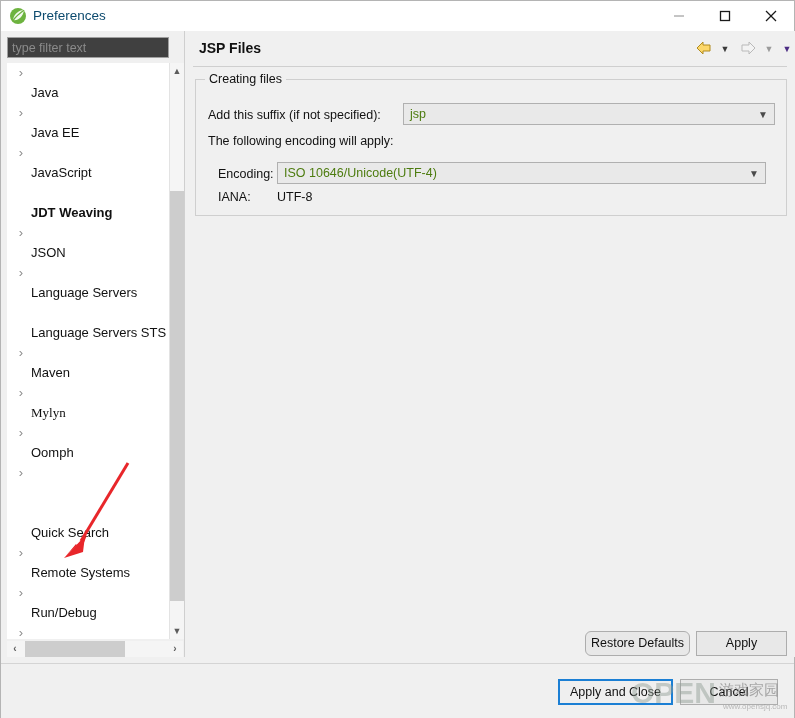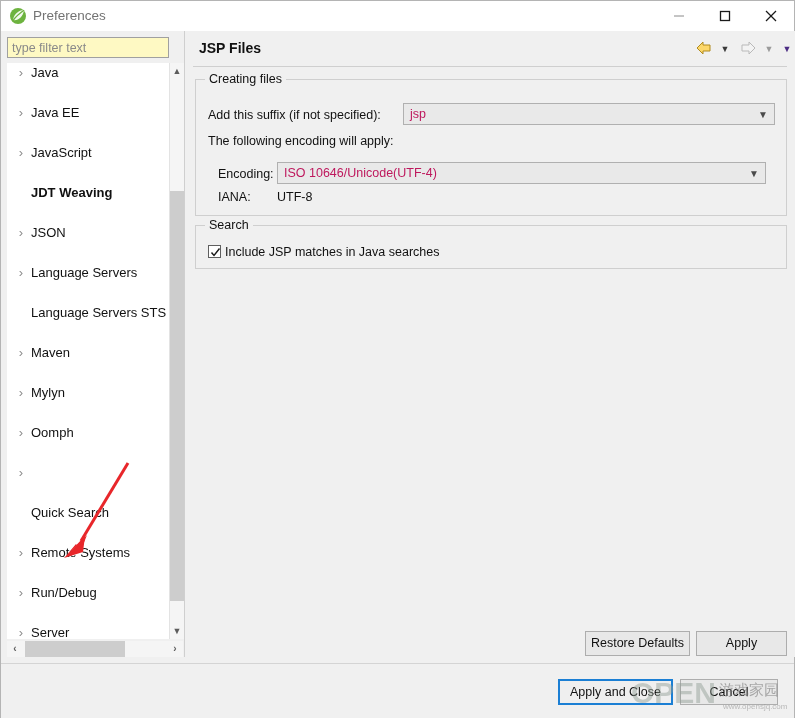--- a/index.html
+++ b/index.html
@@ -8,38 +8,38 @@
     background:#ffffff;
     font-family:"Liberation Sans",sans-serif;
     font-size:13px;color:#000;
     -webkit-font-smoothing:antialiased;
   }
   #app{position:relative;width:795px;height:718px;box-sizing:border-box;border:1px solid #b4b4b4;background:#f0f0f0;}
 
   
   .titlebar{position:absolute;left:0;top:0;width:793px;height:30px;background:#ffffff;}
   .title-icon{position:absolute;left:8px;top:6px;width:18px;height:18px;}
-  .title-text{position:absolute;left:32px;top:6px;font-size:13.5px;color:#737373;line-height:18px;}
+  .title-text{position:absolute;left:32px;top:6px;font-size:13.5px;color:#0c4a6e;line-height:18px;}
   .wbtn{position:absolute;top:0;width:46px;height:30px;cursor:default;}
   .wbtn svg{position:absolute;left:50%;top:50%;transform:translate(-50%,-50%);}
   #btn-min{right:92px;}
   #btn-max{right:46px;}
   #btn-close{right:0px;}
 
   
   .filter-wrap{position:absolute;left:6px;top:36px;width:162px;height:21px;}
-  .filter-input{width:100%;height:100%;box-sizing:border-box;border:1px solid #a0a0a0;background:#fef9c3;
+  .filter-input{width:100%;height:100%;box-sizing:border-box;border:1px solid #a0a0a0;background:#404040;
     font-family:"Liberation Sans",sans-serif;font-size:12.5px;color:#8a8a8a;padding:0 4px;outline:none;}
   .filter-input::placeholder{color:#8a8a8a;opacity:1;}
 
   .tree-area{position:absolute;left:6px;top:62px;width:162px;height:576px;background:#ffffff;overflow:hidden;}
   .tree-list{position:absolute;left:0;top:0;width:148px;}
   .trow{position:relative;height:20px;line-height:20px;white-space:nowrap;font-size:13px;color:#111;}
   .chev{position:absolute;width:12px;height:20px;line-height:20px;text-align:center;color:#8d8d8d;font-size:11px;}
-  .tlabel{position:absolute;white-space:nowrap;}
+  .tlabel{position:absolute;white-space:nowrap;margin-top:20px;}
 
   
   .vsb{position:absolute;right:0;top:62px;width:14px;height:576px;background:#f5f5f5;border-left:1px solid #e3e3e3;}
   .vsb-arrow{position:absolute;left:0;width:14px;height:16px;text-align:center;line-height:16px;color:#5c5c5c;font-size:9px;}
   .vsb-up{top:0;} .vsb-dn{bottom:0;}
   .vsb-thumb{position:absolute;left:0;width:14px;background:#cdcdcd;}
 
   .hsb{position:absolute;left:6px;top:640px;width:176px;height:16px;background:#f5f5f5;}
   .hsb-arrow{position:absolute;top:0;width:16px;height:16px;text-align:center;line-height:16px;color:#5c5c5c;font-size:10px;font-weight:bold;}
   .hsb-l{left:0;} .hsb-r{right:0;}
@@ -52,21 +52,21 @@
   .head-rule{position:absolute;left:8px;top:35px;width:594px;height:1px;background:#cfcfcf;}
   .nav{position:absolute;top:9px;width:18px;height:18px;}
   .nav-back{right:82px;} .nav-fwd{right:38px;}
   .navcar{position:absolute;top:13px;width:12px;height:10px;color:#3a3a3a;font-size:9px;text-align:center;line-height:10px;}
   .car1{right:64px;} .car2{right:20px;} .car3{right:2px;color:#4b2c83;}
 
   .group{position:absolute;border:1px solid #cfcfcf;background:#f0f0f0;}
   .group-legend{position:absolute;top:-8px;left:9px;background:#f0f0f0;padding:0 4px;font-size:12.5px;color:#111;}
   .lbl{position:absolute;font-size:12.5px;color:#111;white-space:nowrap;}
   .combo{position:absolute;height:22px;box-sizing:border-box;border:1px solid #b0b0b0;background:#e9e9e9;}
-  .combo .cval{position:absolute;left:6px;top:0;line-height:21px;font-size:12.5px;color:#be185d;white-space:nowrap;}
+  .combo .cval{position:absolute;left:6px;top:0;line-height:21px;font-size:12.5px;color:#4d7c0f;white-space:nowrap;}
   .combo .cchev{position:absolute;right:6px;top:0;line-height:21px;font-size:10px;color:#4a4a4a;}
 
   .cbrow{position:absolute;left:12px;top:18px;height:18px;}
   .cbox{position:absolute;left:0;top:1px;width:13px;height:13px;box-sizing:border-box;border:1px solid #5f5f5f;background:#fff;}
   .cbox svg{position:absolute;left:1px;top:1px;}
   .cbrow .cbtext{position:absolute;left:17px;top:0;line-height:16px;font-size:12.5px;color:#111;white-space:nowrap;}
 
   .btn{position:absolute;box-sizing:border-box;border:1px solid #adadad;background:#e8e8e8;
     font-family:"Liberation Sans",sans-serif;font-size:12.5px;color:#111;text-align:center;cursor:default;}
   .btn.def{border:2px solid #1b7fd4;background:#efefef;}
@@ -141,21 +141,21 @@
         </div>
         <div class="trow" style="top: 120px; padding-left: 39px;">
           <span class="tlabel" style="left: 24px;">Language Servers STS</span>
         </div>
         <div class="trow" style="top: 140px;">
           <span class="chev" style="left: 8px; font-size: 13px;">›</span>
           <span class="tlabel" style="left: 24px;">Maven</span>
         </div>
         <div class="trow" style="top: 160px;">
           <span class="chev" style="left: 8px; font-size: 13px;">›</span>
-          <span class="tlabel" style="left: 24px;">Mylyn</span>
+          <span class="tlabel" style="left: 24px; font-family: Liberation Serif, serif;">Mylyn</span>
         </div>
         <div class="trow" style="top: 180px;">
           <span class="chev" style="left: 8px; font-size: 13px;">›</span>
           <span class="tlabel" style="left: 24px;">Oomph</span>
         </div>
         <div class="trow" style="top: 200px;">
           <span class="chev" style="left: 8px; font-size: 13px;">›</span>
         </div>
         <div class="trow" style="top: 220px;">
           <span class="tlabel" style="left: 24px;">Quick Search</span>
@@ -226,34 +226,22 @@
 
       <div class="combo" style="left:81px;top:82px;width:489px;">
         <span class="cval">ISO 10646/Unicode(UTF-4)</span>
         <span class="cchev">▼</span>
       </div>
 
       <div class="lbl" style="left:22px;top:110px;">IANA:</div>
       <div class="lbl" style="left:81px;top:110px;">UTF-8</div>
     </div>
 
-    <div class="group" style="left:10px;top:194px;width:590px;height:42px;">
-      <div class="group-legend">Search</div>
-
-      <div class="cbrow">
-        <span class="cbox">
-          <svg width="11" height="11" viewBox="0 0 11 11">
-            <path d="M1.5 5.5 L4 8.5 L9.5 1.5" stroke="#1a1a1a" stroke-width="1.4" fill="none"></path>
-          </svg>
-        </span>
-        <span class="cbtext">Include JSP matches in Java searches</span>
-      </div>
-    </div>
-
-    <div class="btn" style="left:400px;top:600px;width:105px;height:25px;line-height:23px;">Restore Defaults</div>
+
+    <div class="btn" style="left:400px;top:600px;width:105px;height:25px;line-height:23px;border-radius:6px;">Restore Defaults</div>
     <div class="btn" style="left:511px;top:600px;width:91px;height:25px;line-height:23px;">Apply</div>
   </div>
 
   <div class="foot-rule"></div>
   <div class="footer">
 
     <div class="btn def" style="left:557px;top:15px;width:115px;height:26px;line-height:22px;">Apply and Close</div>
     <div class="btn" style="left:679px;top:15px;width:98px;height:26px;line-height:24px;">Cancel</div>
   </div>
 

